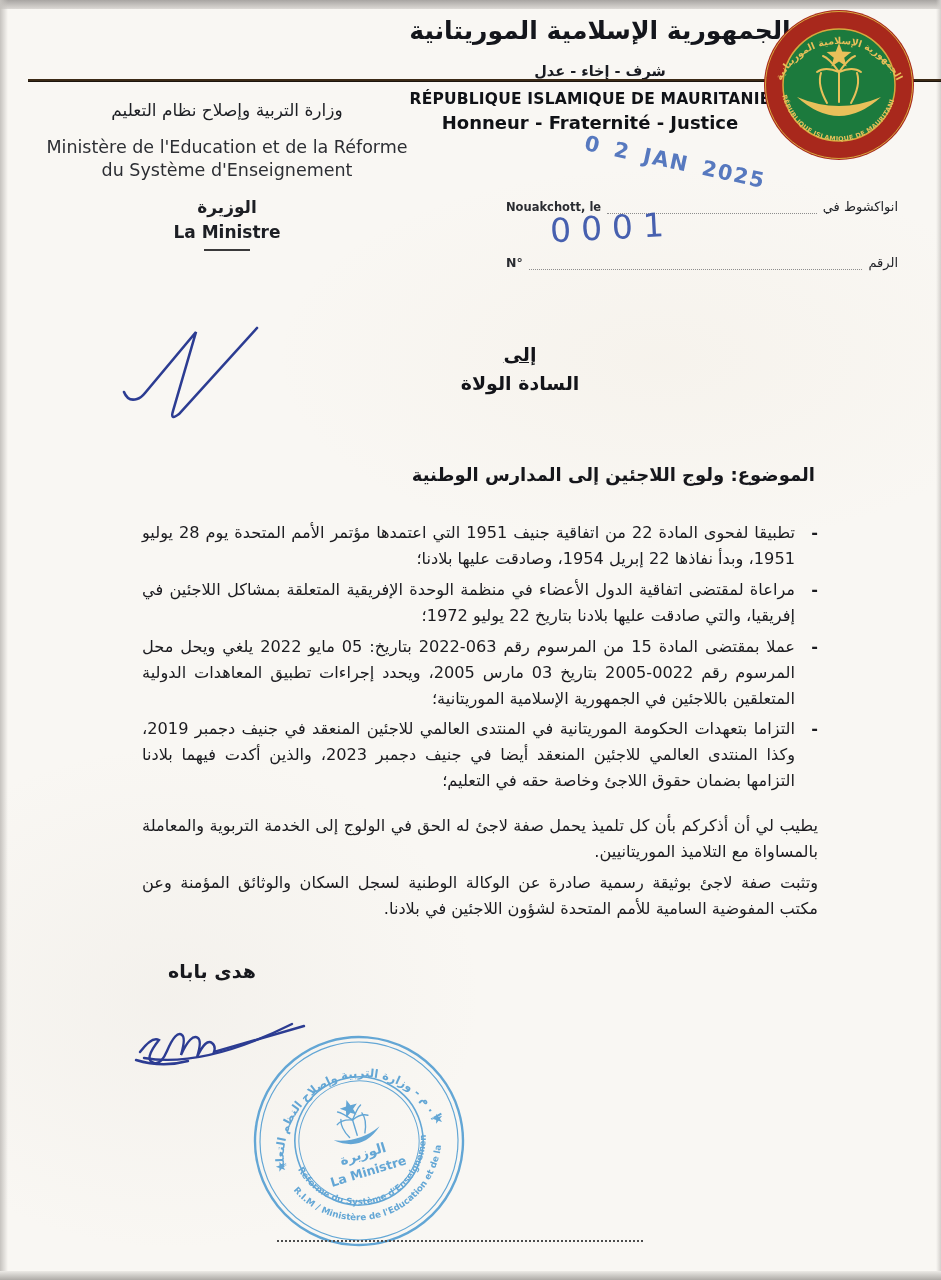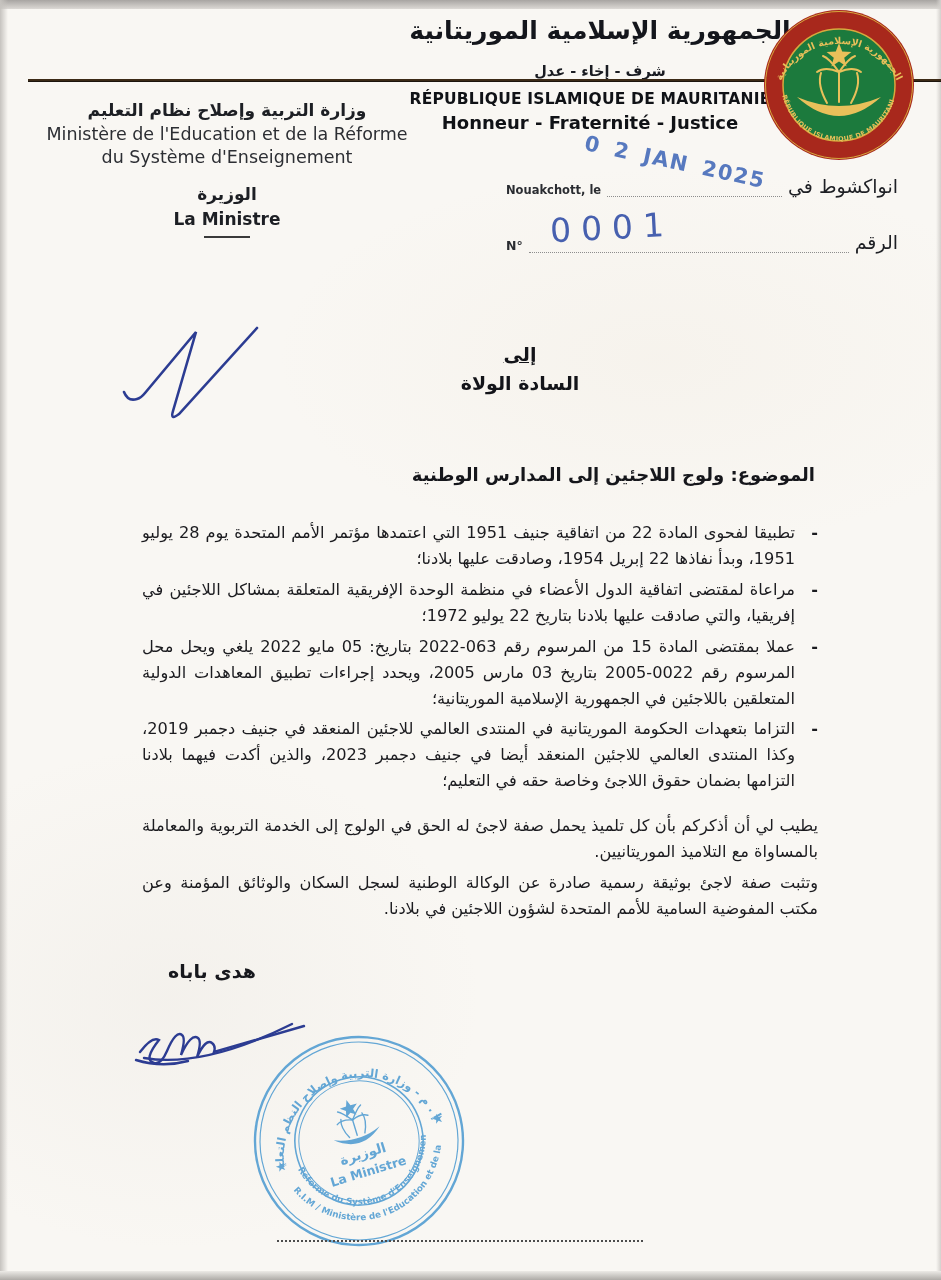--- a/index.html
+++ b/index.html
@@ -25,34 +25,34 @@
   .rule{position:absolute;top:79px;left:28px;width:913px;height:3px;background:#3c2a16;border-bottom:1px solid #1c140c;}
   .hdr-fr{position:absolute;top:90px;left:330px;width:520px;text-align:center;color:#101216;}
   .h-fr1{font-size:15.5px;font-weight:bold;letter-spacing:.2px;}
   .h-fr2{font-size:18px;font-weight:bold;margin-top:4px;}
 
   
   .seal{position:absolute;left:762px;top:8px;width:154px;height:154px;}
 
   
   .ministry{position:absolute;top:100px;left:34px;width:386px;text-align:center;}
-  .m-ar{font-size:17px;font-weight:700;color:#1d1f24;margin-bottom:3px;}
+  .m-ar{font-size:17px;font-weight:400;color:#1d1f24;margin-bottom:16px;}
   .m-fr{font-size:17.5px;line-height:1.32;color:#2c2e33;}
   .m-office-ar{font-size:17px;font-weight:bold;margin-top:15px;color:#1d1f24;}
   .m-office-fr{font-size:17px;font-weight:bold;margin-top:5px;color:#1d1f24;}
   .m-underline{width:46px;height:2px;background:#3a3a3a;margin:7px auto 0;}
 
   
   .ref-row{position:absolute;display:flex;align-items:flex-end;width:392px;left:506px;text-align:right;}
   .ref-row .leader{flex:1;border-bottom:1px dotted #8d8d8d;margin:0 6px;height:15px;}
   .row-date{top:175px;}
   .row-num{top:231px;}
   .ref-fr{font-size:11.5px;font-weight:bold;color:#2a2c31;}
   .ref-fr.no{font-size:12.5px;}
-  .ref-ar{font-size:19px;color:#1d1f24;direction:rtl;}
+  .ref-ar{font-size:13px;color:#1d1f24;direction:rtl;margin-top:24px;}
   .date-stamp{position:absolute;left:583px;top:150px;color:#4a6fbb;font-size:21px;font-weight:bold;
     letter-spacing:1.5px;word-spacing:5px;transform:rotate(12deg);white-space:nowrap;opacity:.92;}
   .num-hand{position:absolute;left:550px;top:208px;color:#3450a8;font-size:33px;letter-spacing:10px;
     transform:rotate(-3deg);opacity:.9;}
 
   .paraph{position:absolute;left:112px;top:298px;}
 
   
   .doc-title{position:absolute;top:334px;left:390px;width:260px;text-align:center;font-weight:bold;color:#131419;}
   .t1{font-size:21px;letter-spacing:.5px;}

